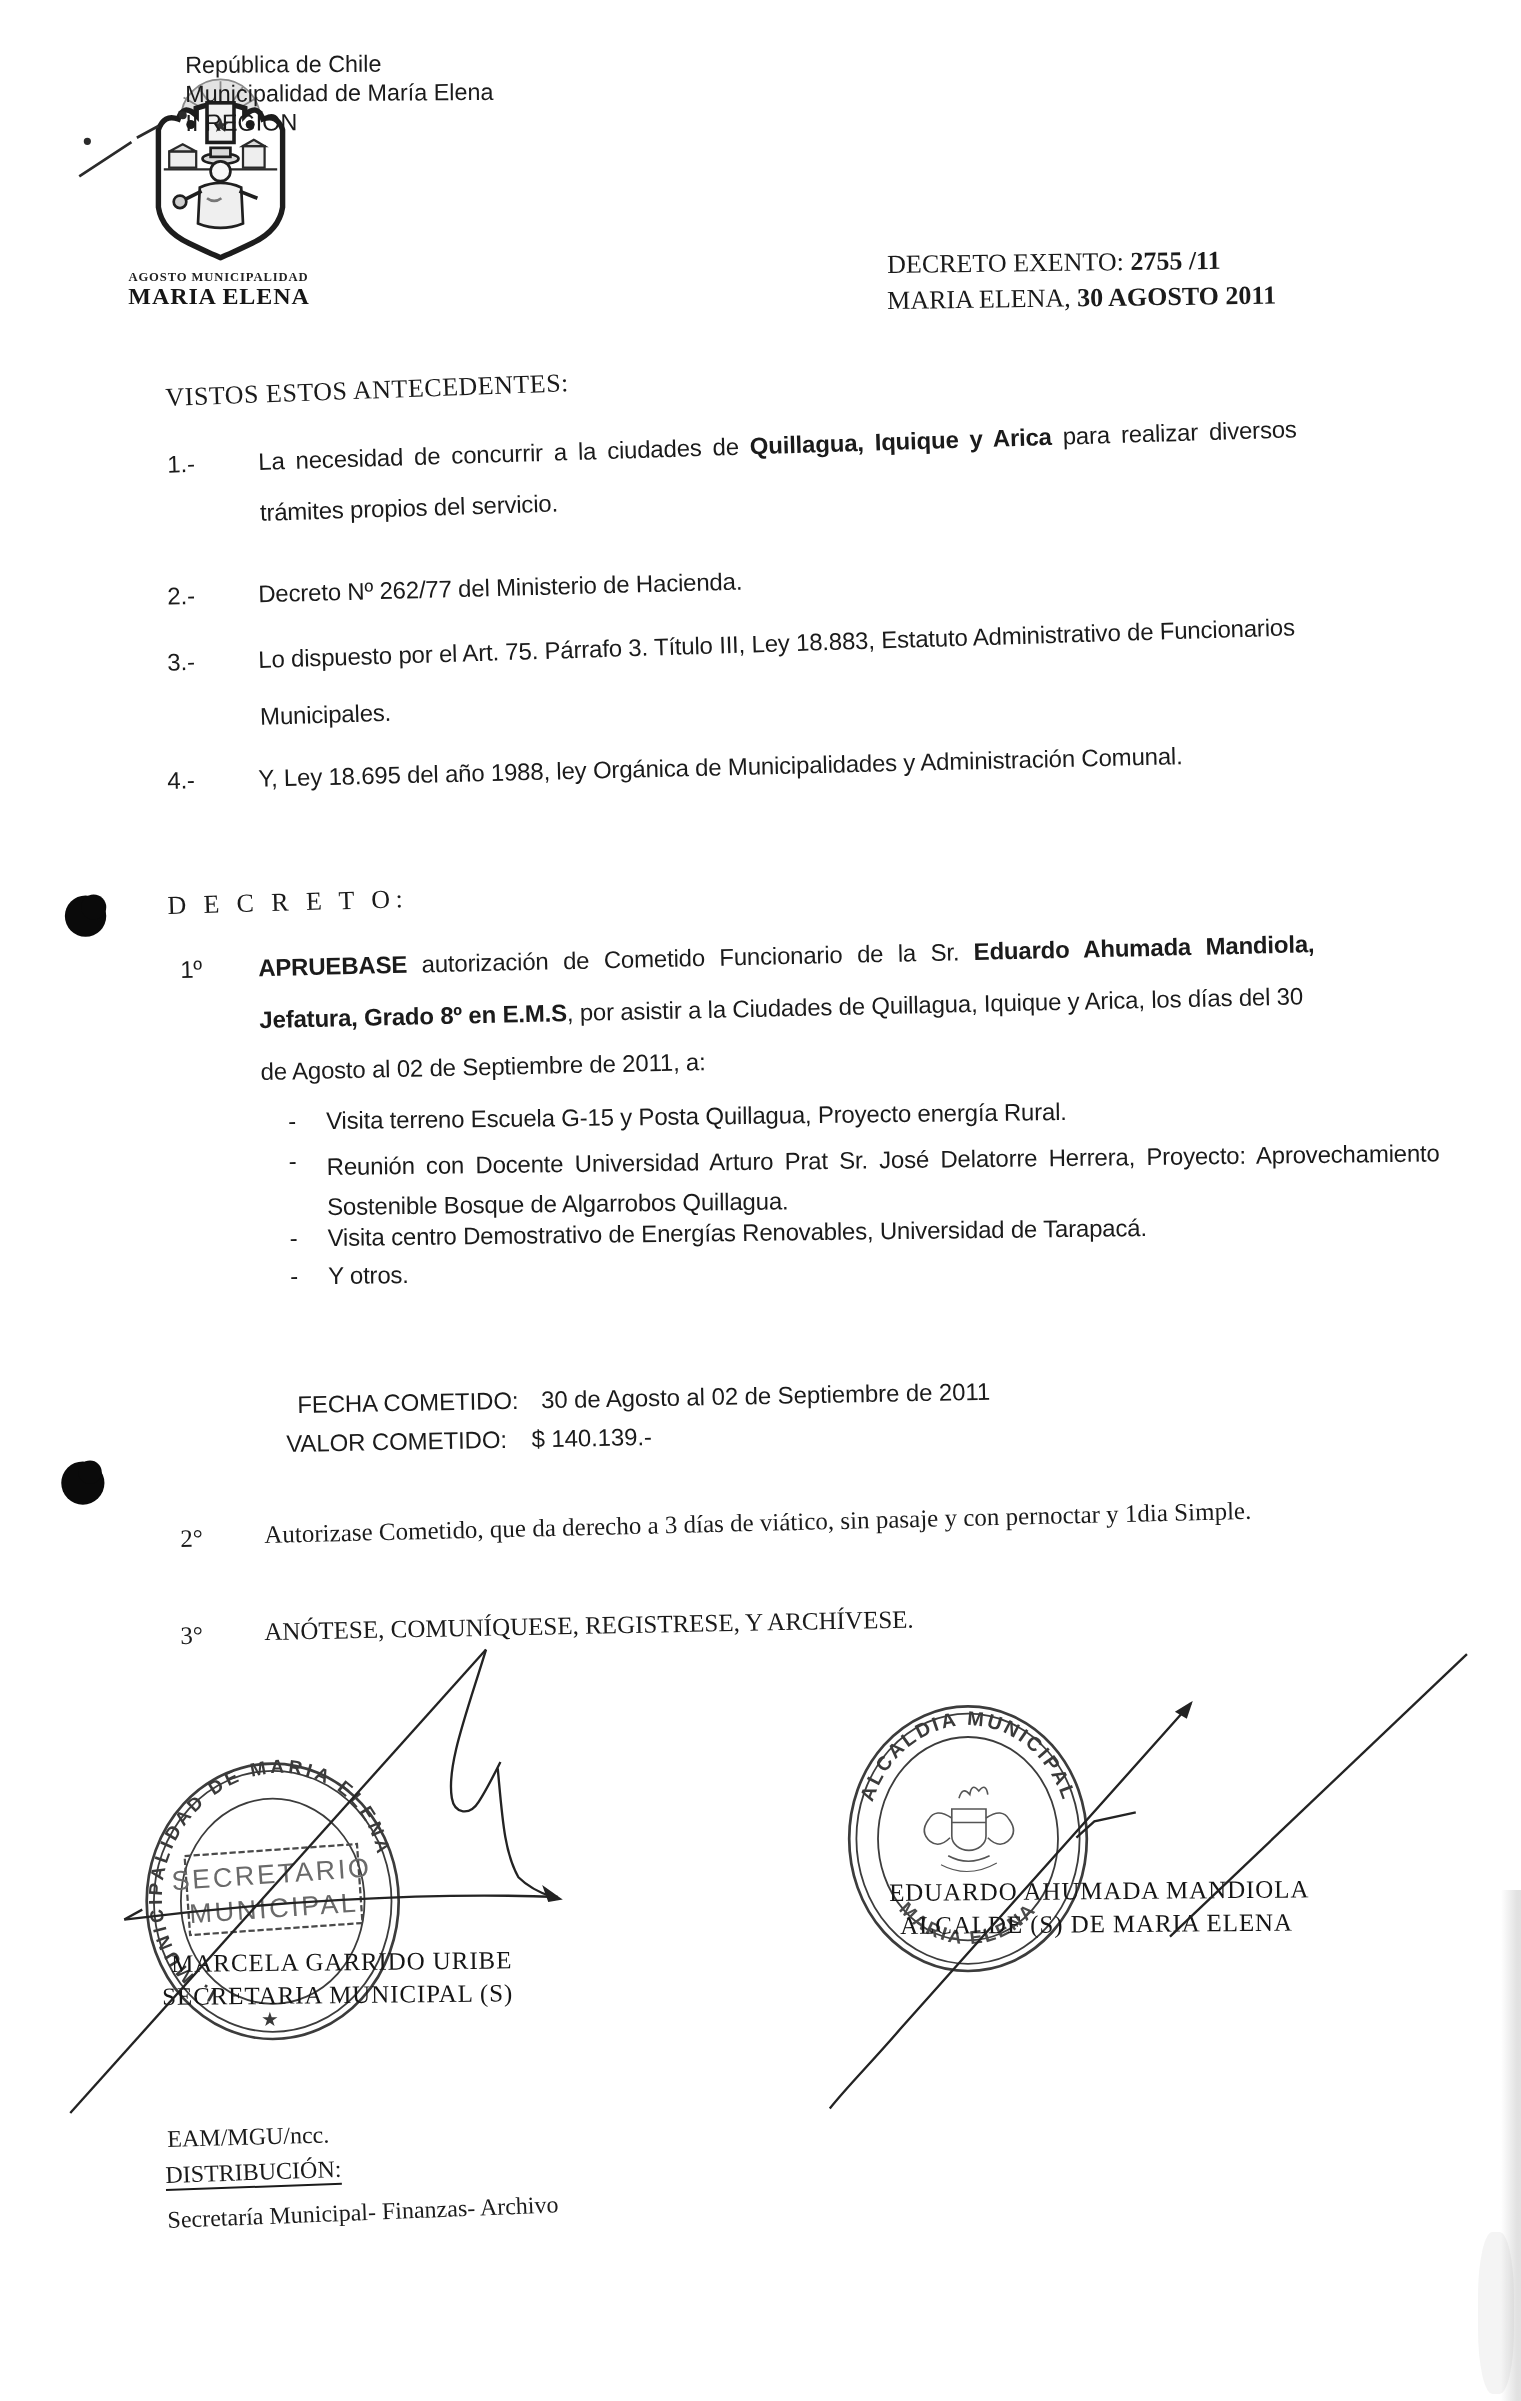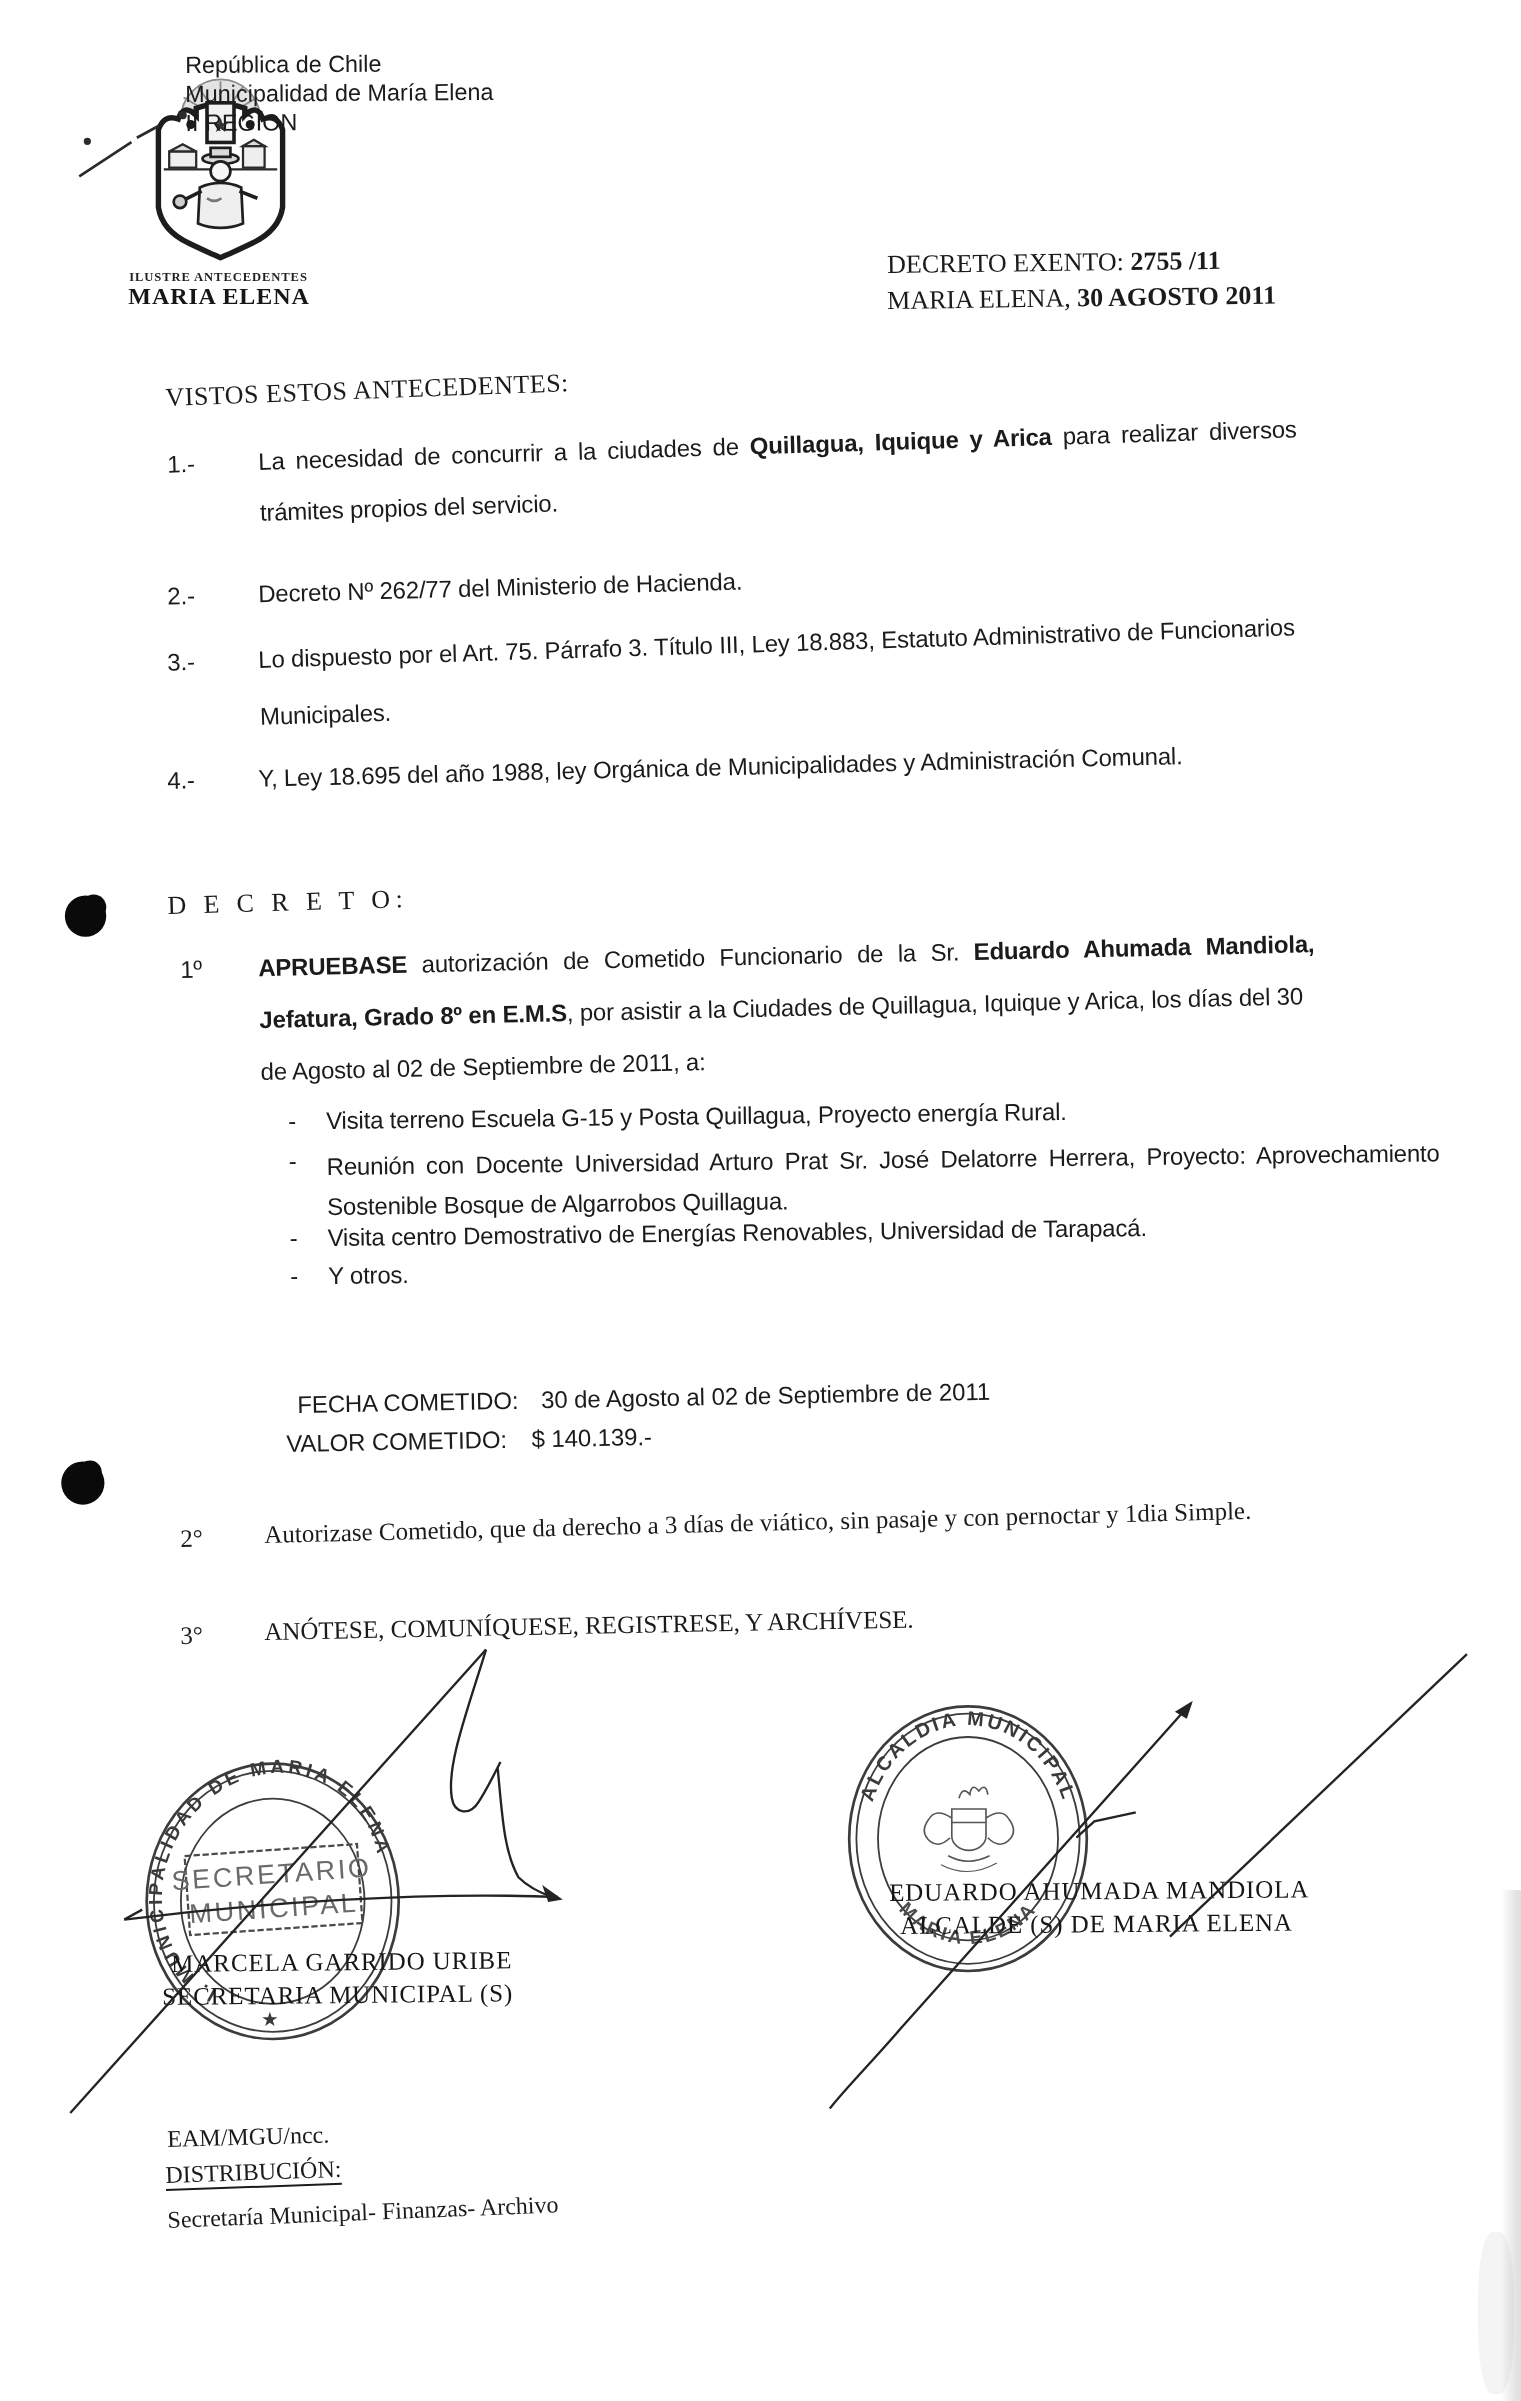--- a/index.html
+++ b/index.html
@@ -85,21 +85,21 @@
       <path d="M70 140 q8 6 16 0" fill="none" stroke="#777"></path>
     </g>
   </svg>
 
   <div class="abs rep-lines">
     <div>República de Chile</div>
     <div>Municipalidad de María Elena</div>
     <div>II REGION</div>
   </div>
 
-  <div class="abs logo-cap1">ILUSTRE ANTECEDENTES</div>
+  <div class="abs logo-cap1">AGOSTO MUNICIPALIDAD</div>
   <div class="abs logo-cap2">MARIA ELENA</div>
 
   <div class="abs decree-line">
     <span>DECRETO EXENTO: </span><span class="b">2755 /11</span>
   </div>
   <div class="abs decree-line2">
     <span>MARIA ELENA,  </span><span class="b">30 AGOSTO 2011</span>
   </div>
 
   <div class="abs vistos-h">VISTOS ESTOS ANTECEDENTES:</div>

